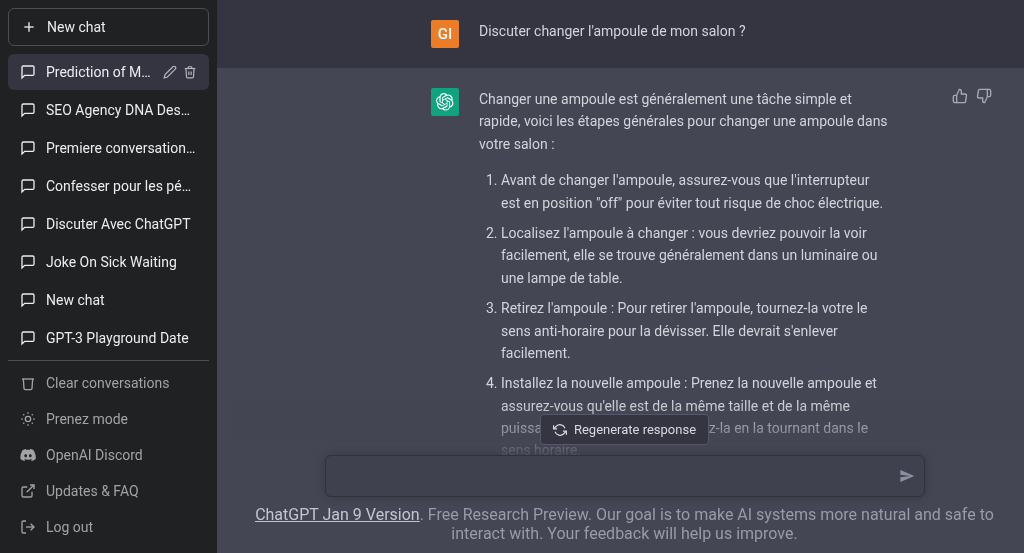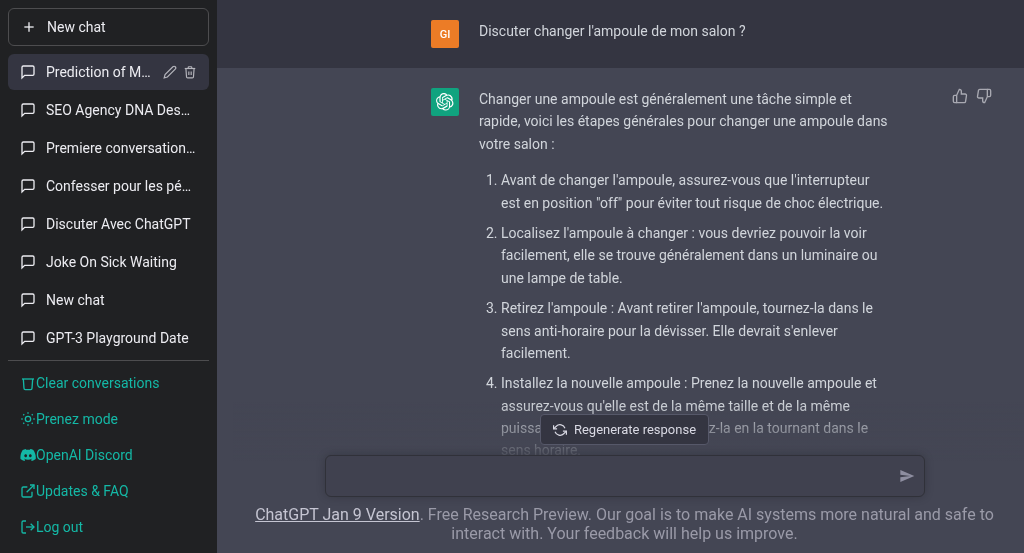--- a/index.html
+++ b/index.html
@@ -53,25 +53,26 @@
     .chat-item.active { background: #343541; }
     .chat-item .label { overflow: hidden; text-overflow: ellipsis; flex: 1; }
     .chat-item .actions { display: flex; gap: 6px; opacity: 0.7; }
     .sidebar-footer {
       border-top: 1px solid #4d4d4f;
       padding-top: 4px;
     }
     .footer-item {
       display: flex;
       align-items: center;
+      gap: 10px;
       padding: 10px 12px;
       border-radius: 6px;
       cursor: pointer;
       font-size: 14px;
-      color: #14b8a6;
+      color: #a3a3a3;
     }
     .main {
       flex: 1;
       display: flex;
       flex-direction: column;
       position: relative;
       overflow: hidden;
     }
     .conversation {
       flex: 1;
@@ -85,21 +86,21 @@
     .message-row.user { background: #343541; }
     .message-row.assistant { background: #444654; }
     .spacer-left { width: 170px; flex-shrink: 0; }
     .avatar {
       width: 28px;
       height: 28px;
       border-radius: 2px;
       display: flex;
       align-items: center;
       justify-content: center;
-      font-size: 11px;
+      font-size: 15px;
       font-weight: 500;
       flex-shrink: 0;
       color: #fff;
     }
     .avatar.user-av { background: #ec7c26; }
     .avatar.bot-av { background: #10a37f; }
     .msg-content {
       flex: 1;
       line-height: 1.6;
       color: #d1d5db;
@@ -346,21 +347,21 @@
       <div class="avatar bot-av">
         <svg viewBox="0 0 41 41" width="18" height="18" fill="#fff">
             <path d="M37.5 16.7a9.9 9.9 0 0 0-.9-8.1 10 10 0 0 0-10.8-4.8A10 10 0 0 0 8.3 7.4a9.9 9.9 0 0 0-6.6 4.8 10 10 0 0 0 1.2 11.7 9.9 9.9 0 0 0 .9 8.1 10 10 0 0 0 10.8 4.8 9.9 9.9 0 0 0 7.5 3.3 10 10 0 0 0 9.5-6.9 9.9 9.9 0 0 0 6.6-4.8 10 10 0 0 0-1.2-11.7zM22.1 37.5a7.4 7.4 0 0 1-4.8-1.7l.2-.1 8-4.6a1.3 1.3 0 0 0 .7-1.1V18.6l3.4 2v9.3a7.5 7.5 0 0 1-7.5 7.6zM6 30.6a7.4 7.4 0 0 1-.9-5l.2.1 8 4.6a1.3 1.3 0 0 0 1.3 0l9.8-5.6v3.9l-8.1 4.7A7.5 7.5 0 0 1 6 30.6zm-2.1-17.4A7.4 7.4 0 0 1 7.8 10v9.5a1.3 1.3 0 0 0 .7 1.1l9.8 5.6-3.4 2-8-4.7a7.5 7.5 0 0 1-3-10.3zm27.7 6.4l-9.8-5.6 3.4-2 8 4.7a7.5 7.5 0 0 1-1.1 13.5v-9.5a1.3 1.3 0 0 0-.5-1.1zm3.4-5.1l-.2-.1-8-4.6a1.3 1.3 0 0 0-1.3 0l-9.8 5.6v-3.9l8.1-4.7a7.5 7.5 0 0 1 11.1 7.7zm-21.2 7l-3.4-2v-9.3a7.5 7.5 0 0 1 12.3-5.8l-.2.1-8 4.6a1.3 1.3 0 0 0-.7 1.1zm1.8-4l4.4-2.5 4.4 2.5v5l-4.4 2.5-4.4-2.5z"></path>
           </svg>
       </div>
       <div class="msg-content">
         <p>Changer une ampoule est généralement une tâche simple et rapide, voici les étapes générales pour changer une ampoule dans votre salon :</p>
         <ol>
           <li>Avant de changer l'ampoule, assurez-vous que l'interrupteur est en position "off" pour éviter tout risque de choc électrique.</li>
           <li>Localisez l'ampoule à changer : vous devriez pouvoir la voir facilement, elle se trouve généralement dans un luminaire ou une lampe de table.</li>
-          <li>Retirez l'ampoule : Avant retirer l'ampoule, tournez-la dans le sens anti-horaire pour la dévisser. Elle devrait s'enlever facilement.</li>
+          <li>Retirez l'ampoule : Pour retirer l'ampoule, tournez-la votre le sens anti-horaire pour la dévisser. Elle devrait s'enlever facilement.</li>
           <li>Installez la nouvelle ampoule : Prenez la nouvelle ampoule et assurez-vous qu'elle est de la même taille et de la même puissance que l'ancienne. Installez-la en la tournant dans le sens horaire.</li>
           <li>Allumez la lumière : Une fois que l'ampoule est en place, allumez l'interrupteur pour vérifier que la nouvelle ampoule fonctionne correctement.</li>
           <li>Jetez l'ampoule usagée dans un conteneur dédié pour le recyclage des ampoules.</li>
         </ol>
 
       </div>
       <div class="feedback">
         <span class="icon">
             <svg viewBox="0 0 24 24" fill="none" stroke="currentColor" stroke-width="2">
               <path d="M14 9V5a3 3 0 0 0-3-3l-4 9v11h11.3a2 2 0 0 0 2-1.7l1.4-9a2 2 0 0 0-2-2.3H14z"></path>

